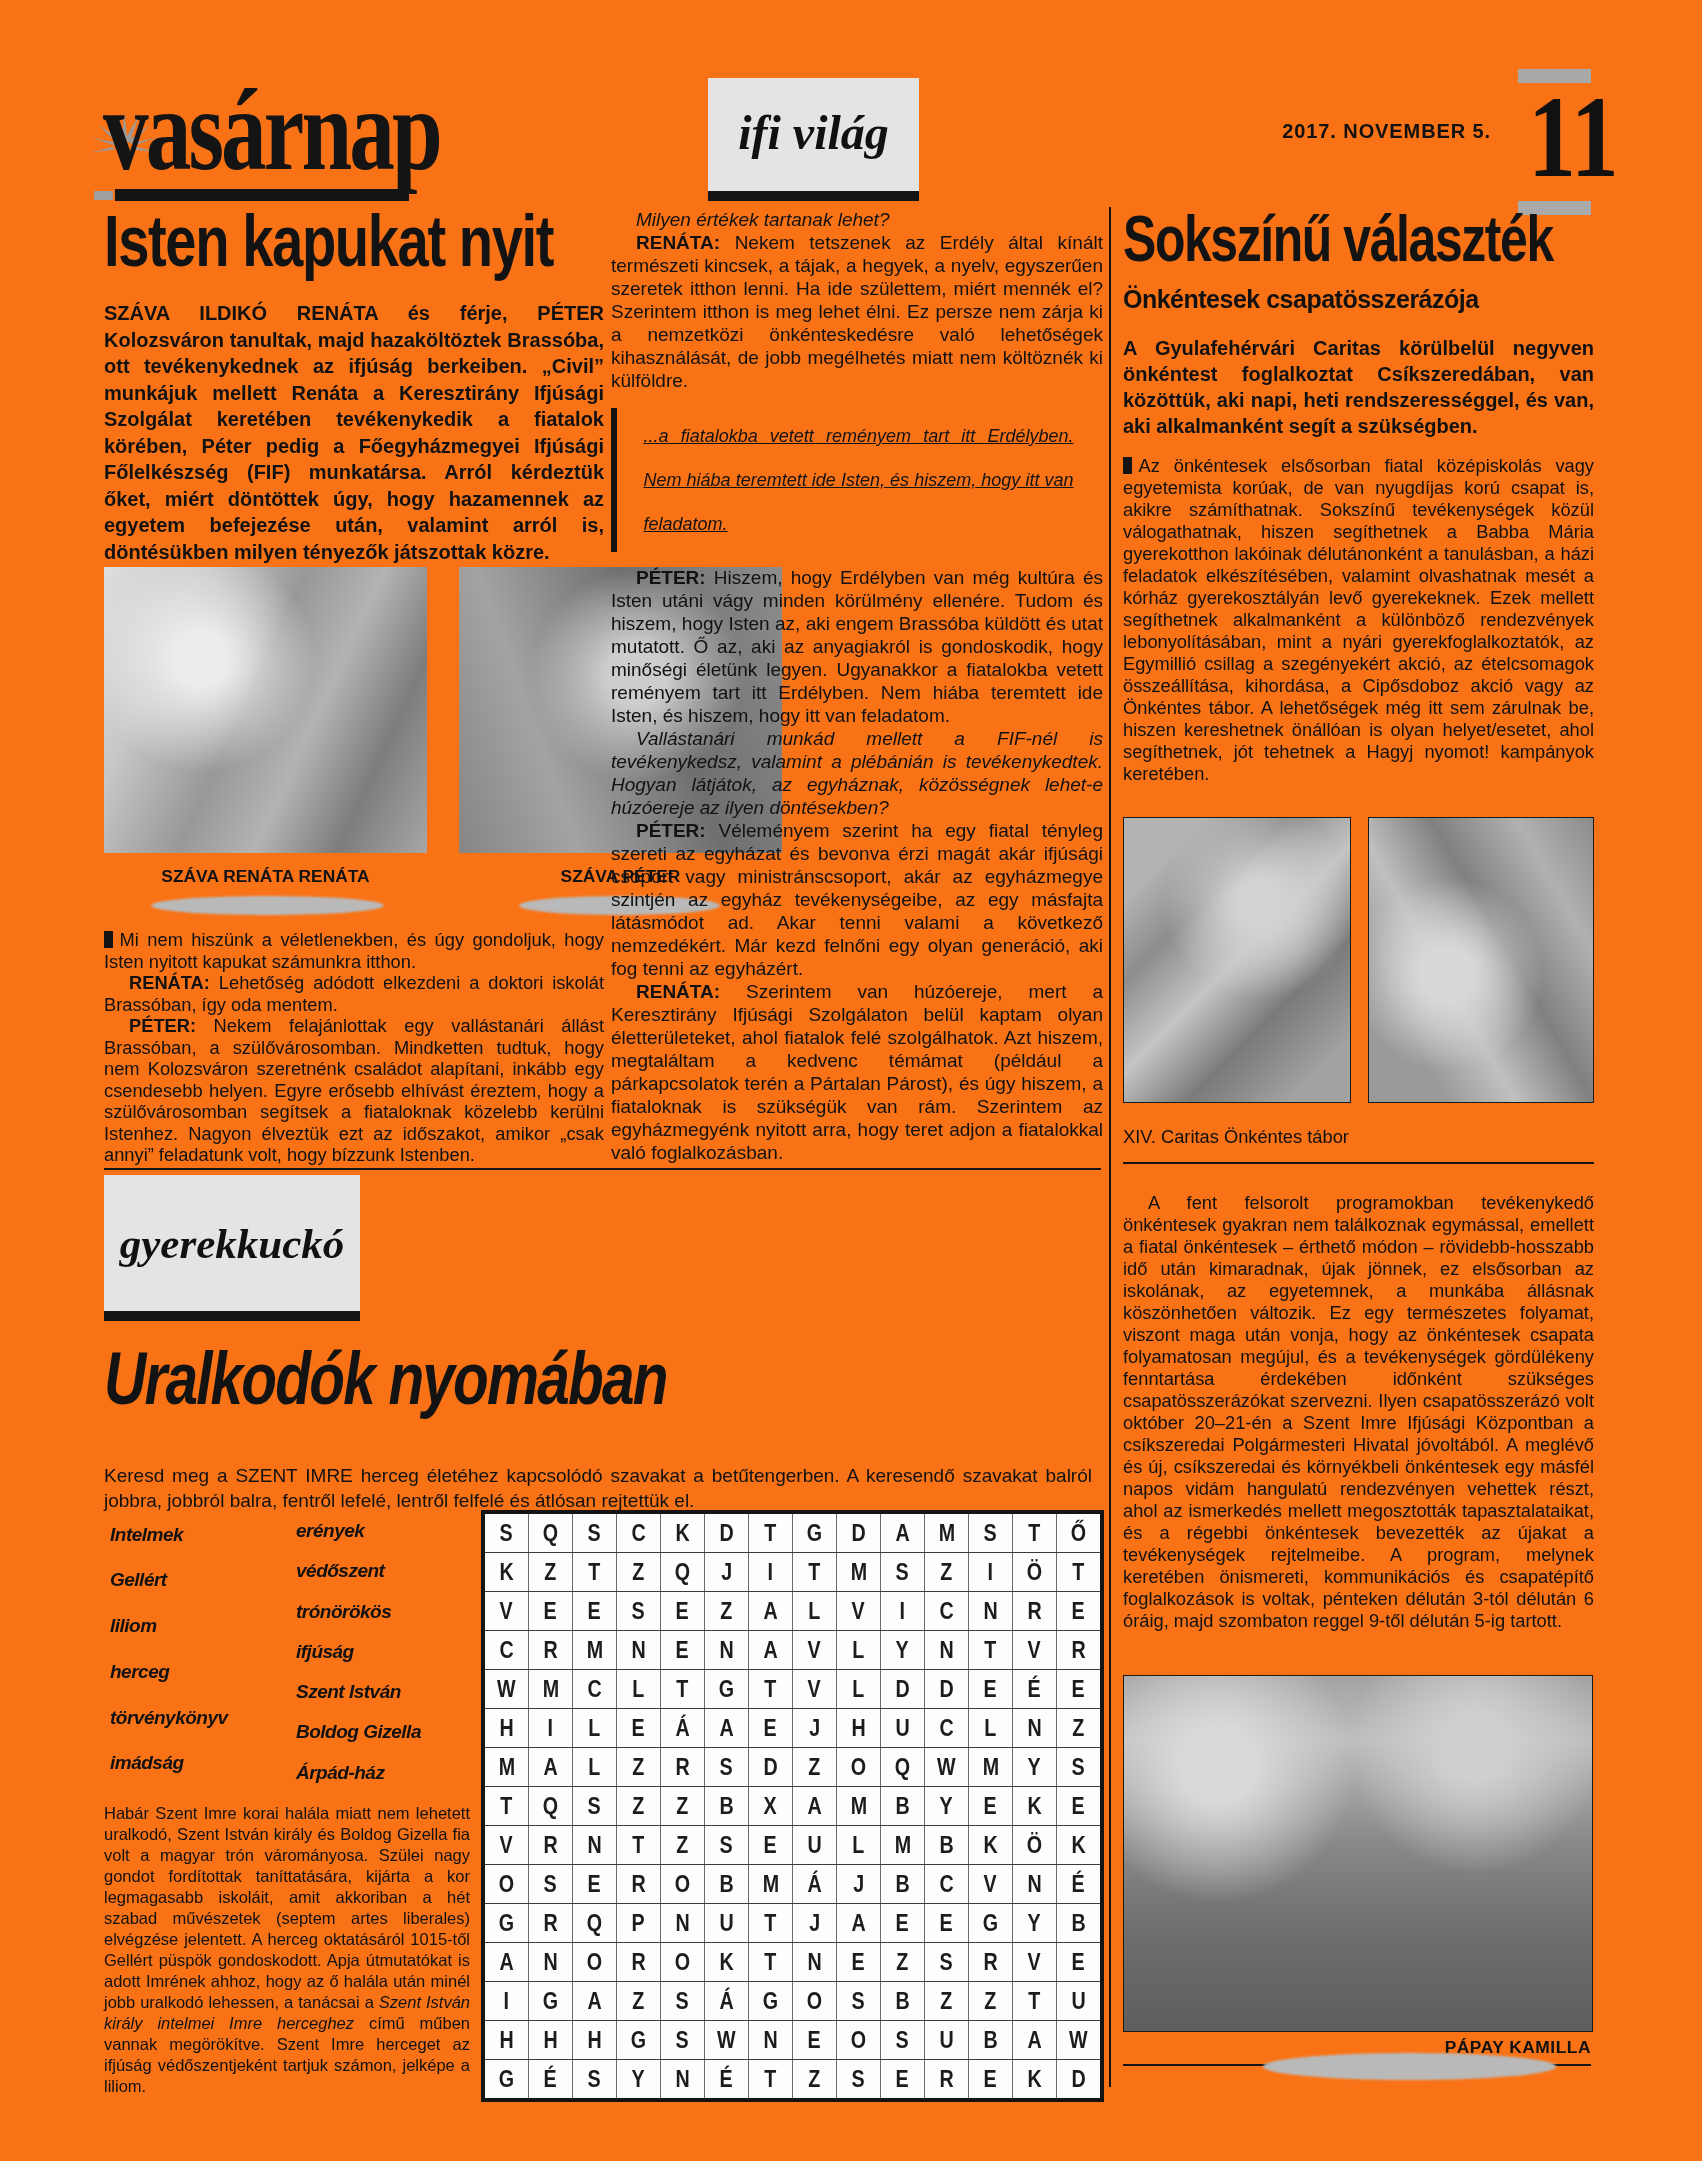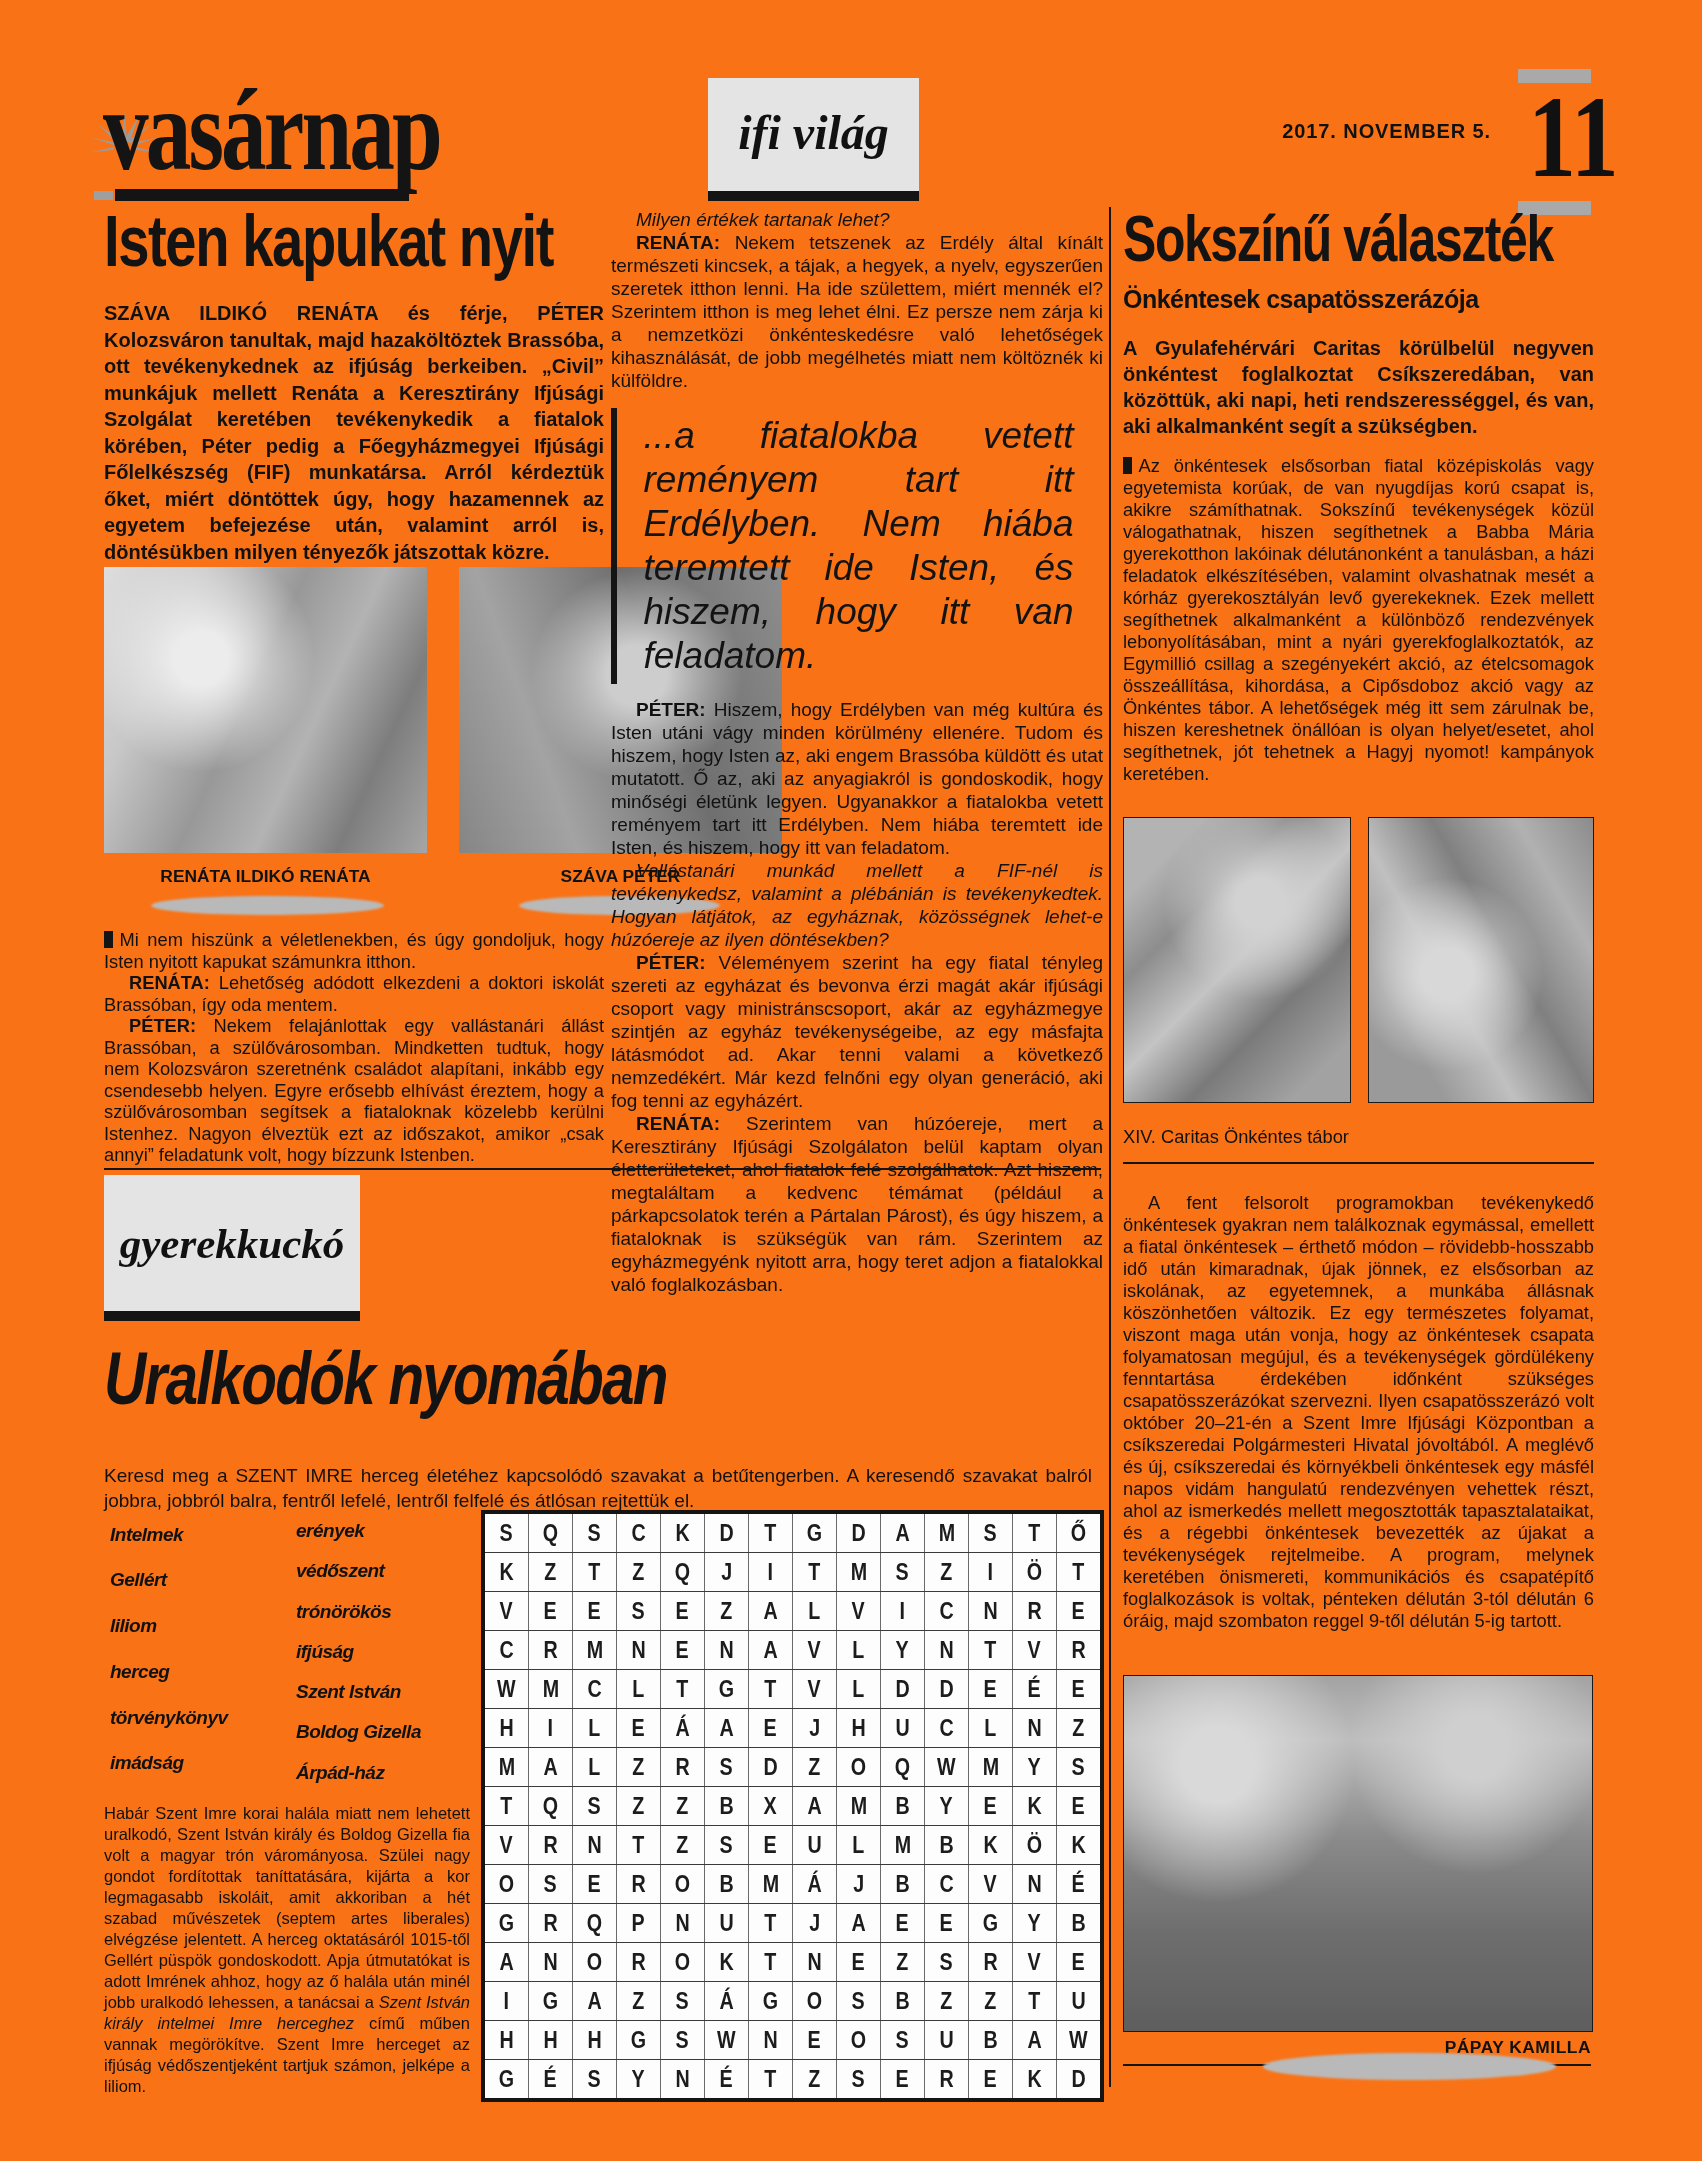--- a/index.html
+++ b/index.html
@@ -35,21 +35,21 @@
   .body-m{font-size:19px;line-height:23px;}
   .body-r{font-size:18.3px;line-height:22px;}
   .indent{text-indent:25px;}
   .ital{font-style:italic;}
   .speaker{font-weight:700;}
   p{margin:0;}
 
   .bullet{display:inline-block;width:9.2px;height:16.5px;background:#141414;margin-right:6.4px;vertical-align:-1.8px;}
 
   .pullquote{border-left:6.4px solid #141414;padding:6.4px 0 6.4px 26.5px;font-style:italic;
-             font-size:37px;line-height:44px;margin:15.6px 0 13.7px 0;color:#131313;}
+             font-size:18px;line-height:44px;margin:15.6px 0 13.7px 0;color:#131313;text-decoration:underline;}
 
   
   .photo{background:#a9a9a9;}
   .ph-renata{background:radial-gradient(circle at 30% 32%,#ececec 0 9%,rgba(0,0,0,0) 38%),
              linear-gradient(115deg,#dedede 0%,#c7c7c7 22%,#989898 45%,#b3b3b3 62%,#7d7d7d 80%,#a6a6a6 100%);}
   .ph-peter{background:radial-gradient(circle at 55% 38%,#cdcdcd 0 12%,rgba(0,0,0,0) 42%),
             linear-gradient(250deg,#8d8d8d 0%,#6f6f6f 38%,#a3a3a3 72%,#858585 100%);}
   .ph-camp1{border:1.8px solid #1a1a1a;background:radial-gradient(circle at 60% 30%,#d2d2d2 0 10%,rgba(0,0,0,0) 40%),
             linear-gradient(135deg,#b3b3b3 0 16%,#8d8d8d 32%,#c4c4c4 50%,#7a7a7a 68%,#a2a2a2 88%);}
   .ph-camp2{border:1.8px solid #1a1a1a;background:radial-gradient(circle at 35% 55%,#d8d8d8 0 12%,rgba(0,0,0,0) 45%),
@@ -120,21 +120,21 @@
 
   <div class="abs headline" style="left:104px;top:205px;font-size:72px;line-height:73px;">
     <span class="cx">Isten kapukat nyit</span>
   </div>
 
   <div class="abs lede just" style="left:104px;top:300px;width:500px;">SZÁVA ILDIKÓ RENÁTA és férje, PÉTER Kolozsváron tanultak, majd hazaköltöztek Brassóba, ott tevékenykednek az ifjúság berkeiben. „Civil” munkájuk mellett Renáta a Keresztirány Ifjúsági Szolgálat keretében tevékenykedik a fiatalok körében, Péter pedig a Főegyházmegyei Ifjúsági Főlelkészség (FIF) munkatársa. Arról kérdeztük őket, miért döntöttek úgy, hogy hazamennek az egyetem befejezése után, valamint arról is, döntésükben milyen tényezők játszottak közre.</div>
 
   <div class="abs photo ph-renata" style="left:104px;top:567px;width:323px;height:286px;"></div>
   <div class="abs photo ph-peter" style="left:459px;top:567px;width:323px;height:286px;"></div>
 
-  <div class="abs caption" style="left:104px;top:866px;width:323px;">RENÁTA ILDIKÓ RENÁTA</div>
+  <div class="abs caption" style="left:104px;top:866px;width:323px;">SZÁVA RENÁTA RENÁTA</div>
   <div class="abs caption" style="left:459px;top:866px;width:323px;">SZÁVA PÉTER</div>
   <div class="abs oval" style="left:151px;top:896px;width:233px;height:19px;"></div>
   <div class="abs oval" style="left:519px;top:896px;width:201px;height:19px;"></div>
 
   <div class="abs body-l just" style="left:104px;top:929px;width:500px;">
     <p><span class="bullet"></span><span>Mi nem hiszünk a véletlenekben, és úgy gondoljuk, hogy Isten nyitott kapukat számunkra itthon.</span></p>
     <p class="indent"><span class="speaker">RENÁTA:</span><span> Lehetőség adódott elkezdeni a doktori iskolát Brassóban, így oda mentem.</span></p>
     <p class="indent"><span class="speaker">PÉTER:</span><span> Nekem felajánlottak egy vallástanári állást Brassóban, a szülővárosomban. Mindketten tudtuk, hogy nem Kolozsváron szeretnénk családot alapítani, inkább egy csendesebb helyen. Egyre erősebb elhívást éreztem, hogy a szülővárosomban segítsek a fiataloknak közelebb kerülni Istenhez. Nagyon élveztük ezt az időszakot, amikor „csak annyi” feladatunk volt, hogy bízzunk Istenben.</span></p>
   </div>
 

